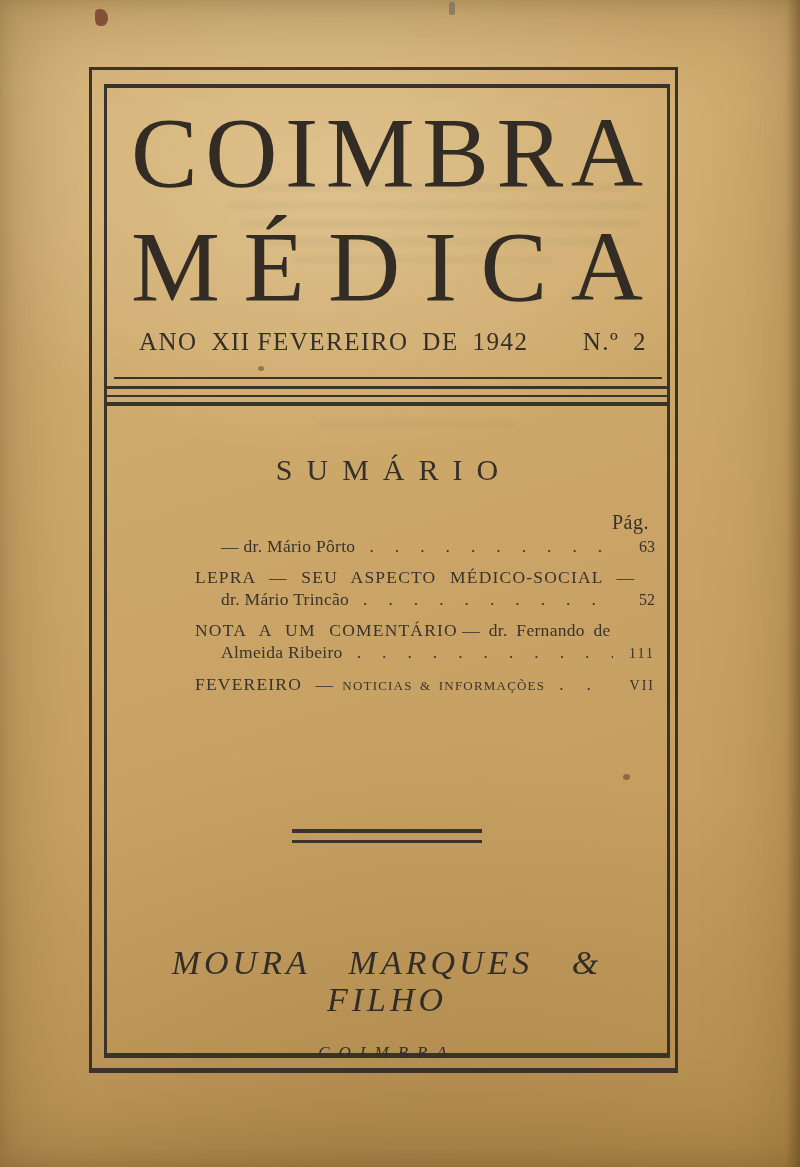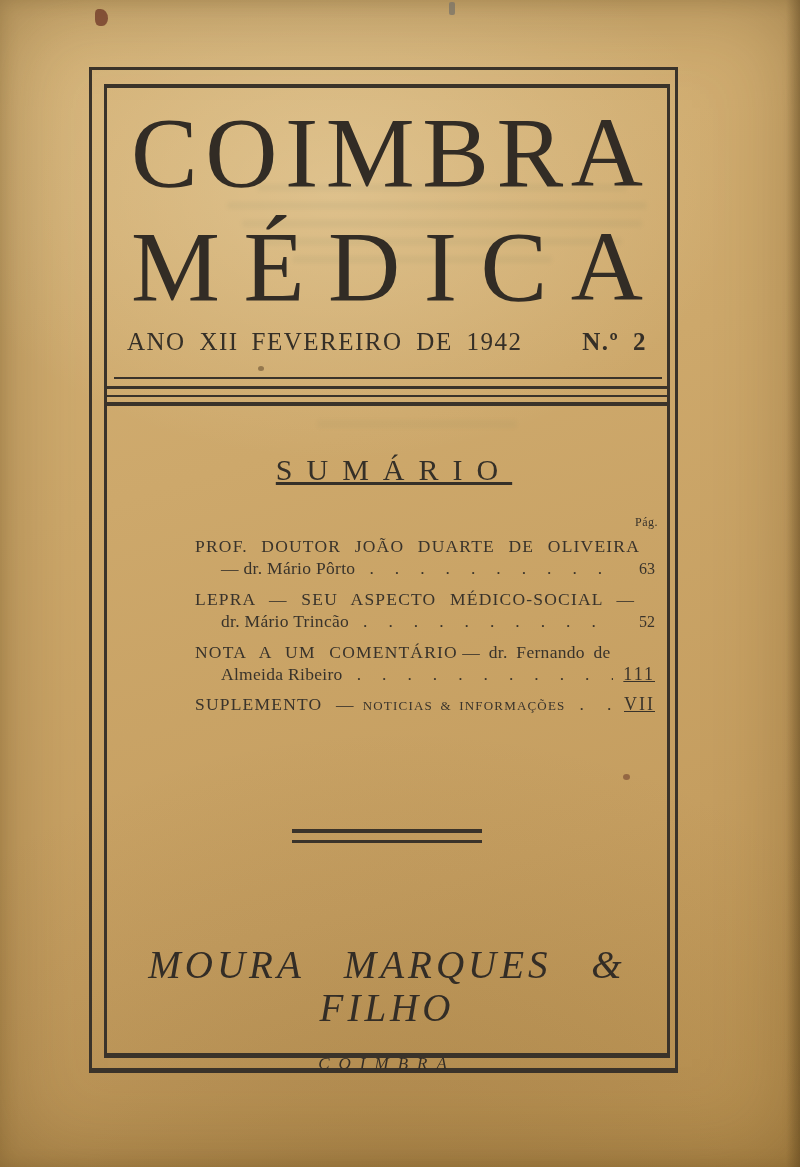--- a/index.html
+++ b/index.html
@@ -22,62 +22,62 @@
     border:3px solid #3a332a;border-bottom-width:5px;box-sizing:border-box;}
   .inner-frame{position:absolute;left:104px;top:84px;width:566px;height:974px;
     border:3px solid #3a332a;border-top-width:4px;border-bottom-width:5px;box-sizing:border-box;}
 
   
   .masthead{position:absolute;top:8px;left:24px;right:24px;color:#322c25;}
   .title-line{display:flex;justify-content:space-between;font-size:100px;line-height:1.14;
     font-weight:normal;margin:0;}
   .title-line span{display:block;}
 
-  .issue-row{position:absolute;top:240px;left:0;right:0;display:grid;
+  .issue-row{position:absolute;top:240px;left:12px;right:0;display:grid;
     grid-template-columns:1fr auto 1fr;align-items:baseline;
     font-size:25px;letter-spacing:1.5px;word-spacing:6px;color:#352f27;}
   .issue-row .l{justify-self:start;padding-left:20px;}
   .issue-row .c{justify-self:center;}
-  .issue-row .r{justify-self:end;padding-right:20px;font-weight:bold;}
+  .issue-row .r{justify-self:end;padding-right:20px;}
 
   
   .rule-group{position:absolute;top:289px;left:0;right:0;}
   .rule{background:#3a332a;}
   .rule.r1{height:2px;margin:0 5px 7px 7px;}
   .rule.r2{height:3px;margin:0 0 6px 0;}
   .rule.r3{height:2px;margin:0 0 5px 0;}
   .rule.r4{height:4px;}
 
   
   .contents{position:absolute;top:364px;left:0;right:0;}
   .sumario{font-size:30px;font-weight:normal;text-align:center;margin:0;
-    letter-spacing:14px;text-indent:14px;line-height:36px;color:#353028;text-decoration:underline;}
-  .pag-label{text-align:right;padding-right:9px;font-size:12px;line-height:18px;
+    letter-spacing:14px;text-indent:14px;line-height:36px;color:#353028;}
+  .pag-label{text-align:right;padding-right:18px;font-size:20px;line-height:18px;
     margin-top:25px;letter-spacing:.5px;}
   .toc{margin:4px 12px 0 88px;}
   .toc-entry{margin-bottom:8px;font-size:17.5px;line-height:22px;color:#39332b;}
   .caps{letter-spacing:1.2px;word-spacing:8px;}
   .t-rest{letter-spacing:.3px;word-spacing:4px;}
   .toc-line2{display:flex;align-items:baseline;}
   .toc-sub{padding-left:26px;white-space:nowrap;letter-spacing:.3px;}
   .leader{flex:1;overflow:hidden;white-space:nowrap;letter-spacing:21px;
     padding-left:14px;min-width:20px;}
   .pg{width:42px;text-align:right;font-size:16px;white-space:nowrap;}
-  .pg.small{font-size:18px;letter-spacing:2px;text-decoration:underline;}
+  .pg.small{font-size:14px;letter-spacing:2px;}
   .toc-entry.single .toc-line1{display:flex;align-items:baseline;}
   .smallcaps{font-size:13px;letter-spacing:1.2px;word-spacing:3px;padding-left:8px;white-space:nowrap;}
   .toc-entry.single .leader{letter-spacing:23px;}
 
   
   .section-divider{position:absolute;top:741px;left:0;right:0;}
   .divider-bar{width:190px;height:3.5px;background:#3a332a;margin:0 auto 7px auto;}
 
   
   .publisher{position:absolute;top:856px;left:0;right:0;text-align:center;color:#332d26;}
-  .publisher-name{font-style:italic;font-size:39px;letter-spacing:4px;word-spacing:26px;
+  .publisher-name{font-style:italic;font-size:34px;letter-spacing:4px;word-spacing:26px;
     margin:0;font-weight:normal;line-height:1.1;}
   .publisher-city{font-style:italic;font-size:17px;letter-spacing:9px;margin-top:24px;}
 
   
   .ghost{position:absolute;background:#42604a;opacity:.055;border-radius:3px;
     filter:blur(2px);pointer-events:none;}
   .speck{position:absolute;border-radius:50%;pointer-events:none;}
 </style>
 </head>
 <body>
@@ -134,21 +134,20 @@
     <div class="rule r4"></div>
   </div>
 
   <section class="contents">
     <h2 class="sumario">SUMÁRIO</h2>
     <div class="pag-label">Pág.</div>
 
     <div class="toc">
 
       <div class="toc-entry">
-        <div class="toc-line1 caps">PROF. DOUTOR JOÃO DUARTE DE OLIVEIRA</div>
         <div class="toc-line2">
           <span class="toc-sub">— dr. Mário Pôrto</span>
           <span class="leader">.............</span>
           <span class="pg">63</span>
         </div>
       </div>
 
       <div class="toc-entry">
         <div class="toc-line1 caps">LEPRA — SEU ASPECTO MÉDICO-SOCIAL —</div>
         <div class="toc-line2">
@@ -165,21 +164,21 @@
         </div>
         <div class="toc-line2">
           <span class="toc-sub">Almeida Ribeiro</span>
           <span class="leader">.............</span>
           <span class="pg small">111</span>
         </div>
       </div>
 
       <div class="toc-entry single">
         <div class="toc-line1">
-          <span class="caps">SUPLEMENTO —</span>
+          <span class="caps">FEVEREIRO —</span>
           <span class="smallcaps">NOTICIAS &amp; INFORMAÇÕES</span>
           <span class="leader">....</span>
           <span class="pg small">VII</span>
         </div>
       </div>
 
     </div>
   </section>
 
   <div class="section-divider">

